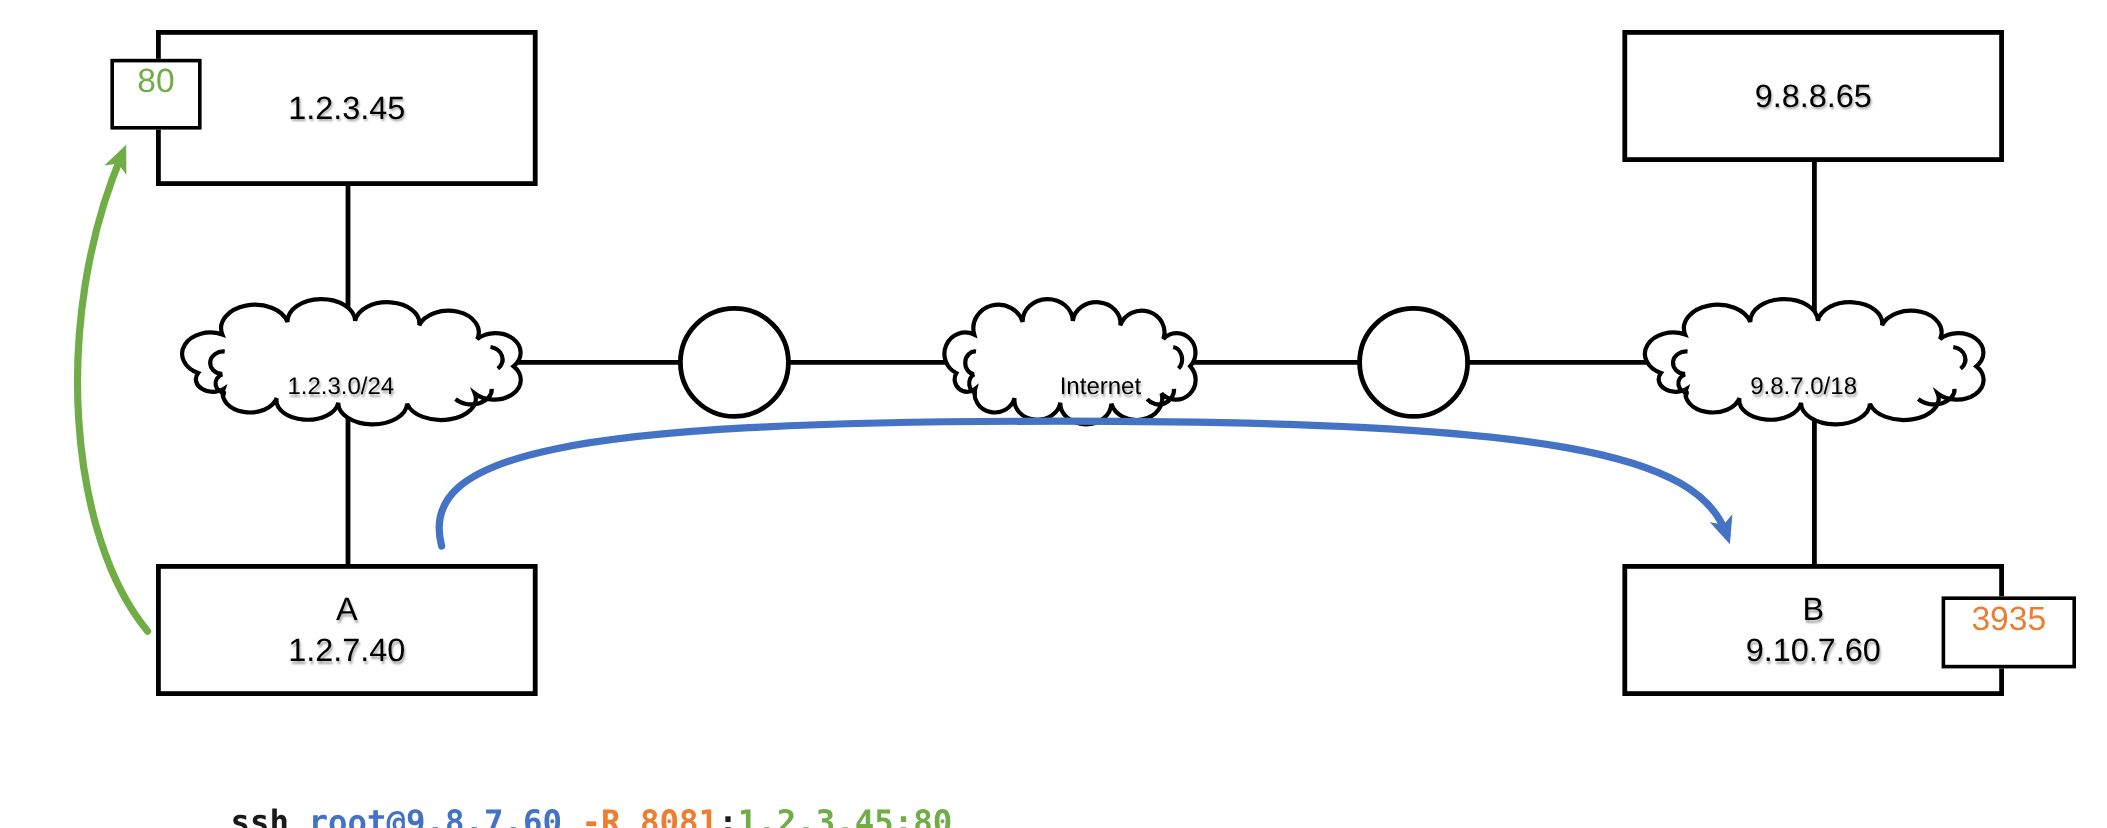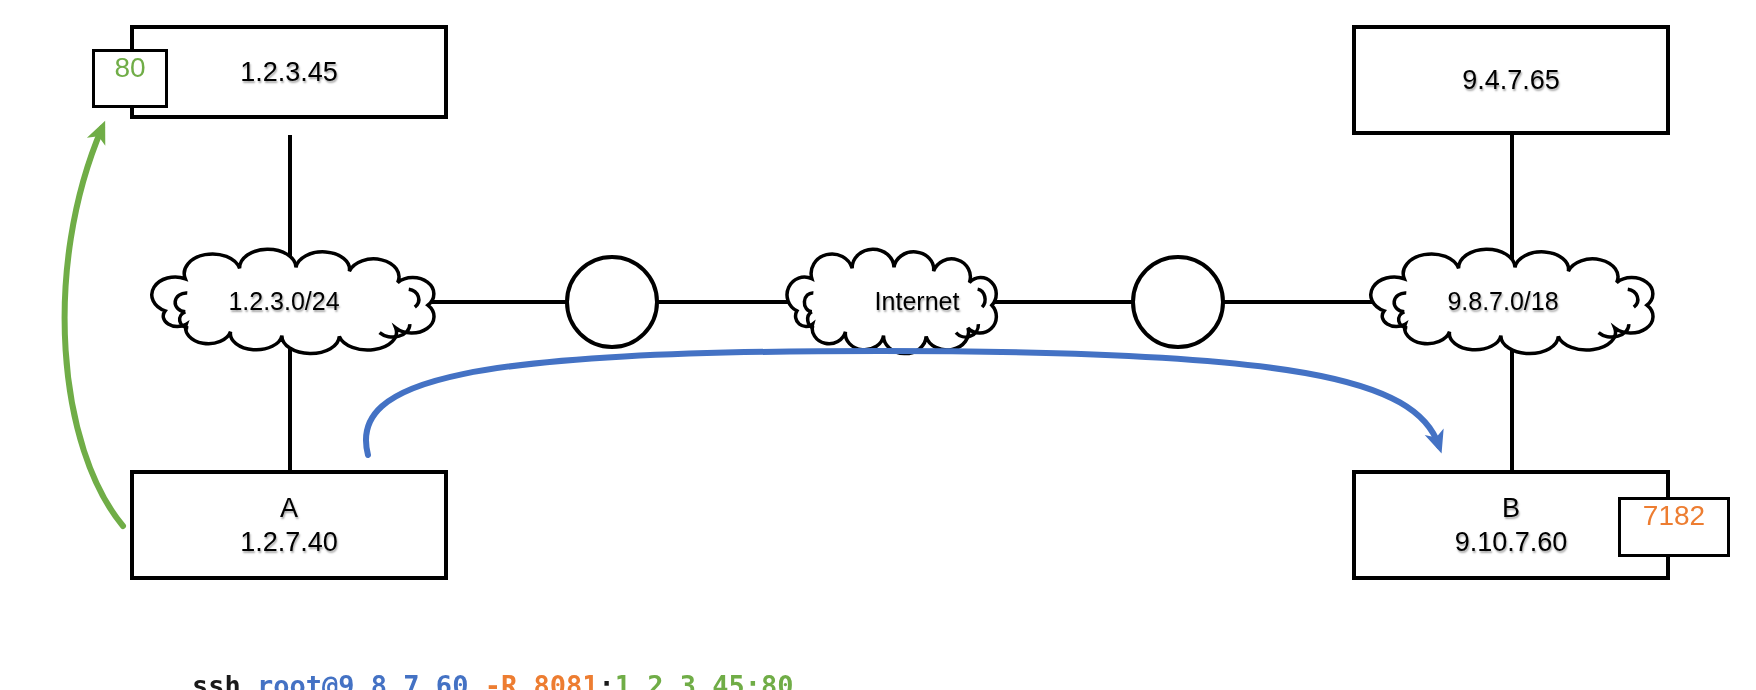--- a/index.html
+++ b/index.html
@@ -22,21 +22,21 @@
     border: 4px solid #000;
     display: flex;
     flex-direction: column;
     align-items: center;
     justify-content: center;
     font-size: 27px;
     line-height: 34px;
     text-shadow: 1px 2px 2px rgba(0,0,0,0.35);
     z-index: 2;
   }
-  .box-tl { left: 130px; top: 25px;  width: 318px; height: 94px; }
+  .box-tl { left: 130px; top: 25px;  width: 318px; height: 130px; }
   .box-tr { left: 1352px; top: 25px; width: 318px; height: 110px; }
   .box-a  { left: 130px; top: 470px; width: 318px; height: 110px; }
   .box-b  { left: 1352px; top: 470px; width: 318px; height: 110px; }
 
   
   .port-badge {
     position: absolute;
     box-sizing: border-box;
     background: #fff;
     border: 3px solid #000;
@@ -47,24 +47,25 @@
     font-weight: normal;
     z-index: 3;
   }
   .badge-80   { left: 92px;  top: 49px;  width: 76px;  height: 59px; color: #70AD47; }
   .badge-8081 { left: 1618px; top: 497px; width: 112px; height: 60px; color: #ED7D31; }
 
   
   .cloud-label {
     position: absolute;
     transform: translate(-50%, -50%);
-    font-size: 25px;
+    font-size: 20px;
     white-space: nowrap;
     text-shadow: 1px 2px 2px rgba(0,0,0,0.35);
     z-index: 2;
+    margin-top: 22px;
   }
   .lbl-net-left  { left: 284px;  top: 301px; }
   .lbl-internet  { left: 917px;  top: 301px; }
   .lbl-net-right { left: 1503px; top: 301px; }
 
   
   .cmd {
     position: absolute;
     left: 127px;
     top: 632px;
@@ -134,38 +135,38 @@
 
     <path class="arrow-green" d="M123,526 C58,448 42,268 102,128" marker-end="url(#head-green)"></path>
     <path class="arrow-blue" d="M368,455 C348,378 470,351 880,351 C1292,351 1416,378 1439,446" marker-end="url(#head-blue)"></path>
   </svg>
 
   <div class="node-box box-tl">
     <span>1.2.3.45</span>
   </div>
 
   <div class="node-box box-tr">
-    <span>9.4.7.65</span>
+    <span>9.8.8.65</span>
   </div>
 
   <div class="node-box box-a">
     <span>A</span>
     <span>1.2.7.40</span>
   </div>
 
   <div class="node-box box-b">
     <span>B</span>
     <span>9.10.7.60</span>
   </div>
 
   <div class="port-badge badge-80">
     <span>80</span>
   </div>
   <div class="port-badge badge-8081">
-    <span>7182</span>
+    <span>3935</span>
   </div>
 
   <div class="cloud-label lbl-net-left">1.2.3.0/24</div>
   <div class="cloud-label lbl-internet">Internet</div>
   <div class="cloud-label lbl-net-right">9.8.7.0/18</div>
 
   <div class="cmd">
     <span data-color="black">ssh </span><span data-color="blue">root@9.8.7.60</span><span data-color="orange"> -R 8081</span><span data-color="black">:</span><span data-color="green">1.2.3.45:80</span>
   </div>
 

